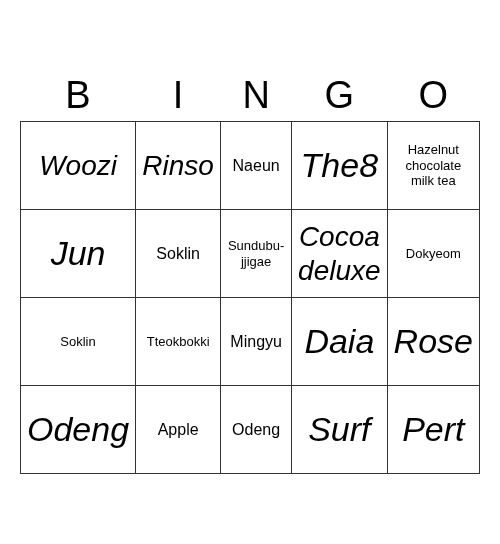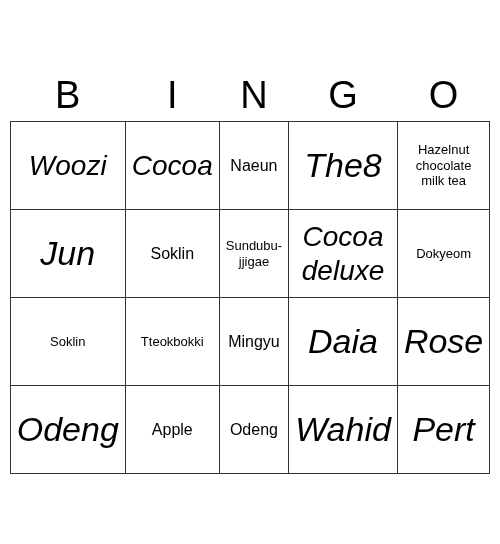--- a/index.html
+++ b/index.html
@@ -68,21 +68,21 @@
     <th>B</th>
         <th>I</th>
         <th>N</th>
         <th>G</th>
         <th>O</th>
       </tr>
   </thead>
   <tbody>
   <tr>
         <td class="cell-large">Woozi</td>
-        <td class="cell-large">Cocoa</td>
+        <td class="cell-large">Rinso</td>
         <td class="cell-medium">Naeun</td>
         <td class="cell-xlarge">The8</td>
         <td class="cell-small">Hazelnut chocolate milk tea</td>
       </tr>
       <tr>
         <td class="cell-xlarge">Jun</td>
         <td class="cell-medium">Soklin</td>
         <td class="cell-small">Sundubu-jjigae</td>
         <td class="cell-large">Cocoa deluxe</td>
         <td class="cell-small">Dokyeom</td>
@@ -91,17 +91,17 @@
         <td class="cell-small">Soklin</td>
         <td class="cell-small">Tteokbokki</td>
         <td class="cell-medium">Mingyu</td>
         <td class="cell-xlarge">Daia</td>
         <td class="cell-xlarge">Rose</td>
       </tr>
       <tr>
         <td class="cell-xlarge">Odeng</td>
         <td class="cell-medium">Apple</td>
         <td class="cell-medium">Odeng</td>
-        <td class="cell-xlarge">Wahid</td>
+        <td class="cell-xlarge">Surf</td>
         <td class="cell-xlarge">Pert</td>
       </tr>
     </tbody>
 </table>
 
 </body></html>

